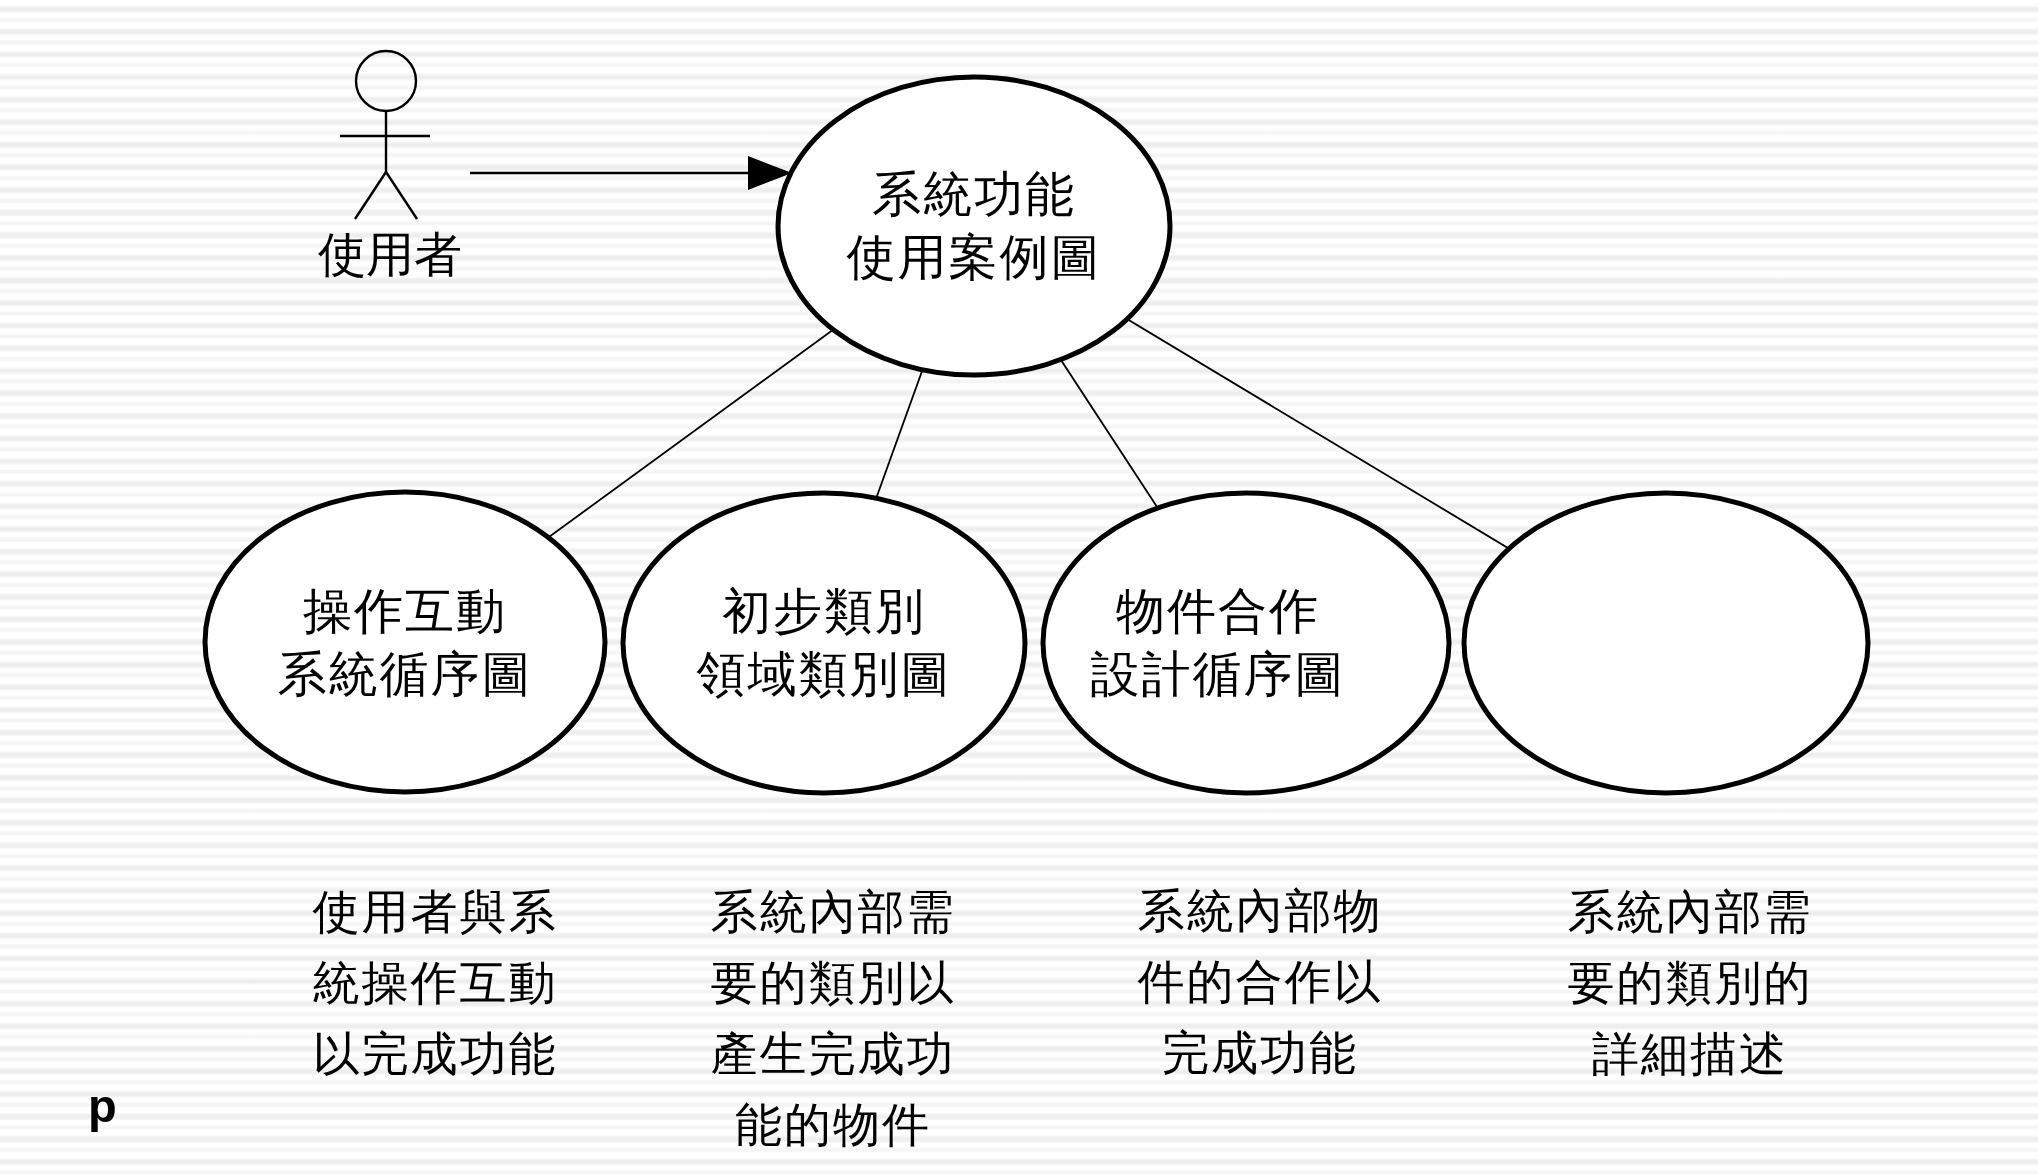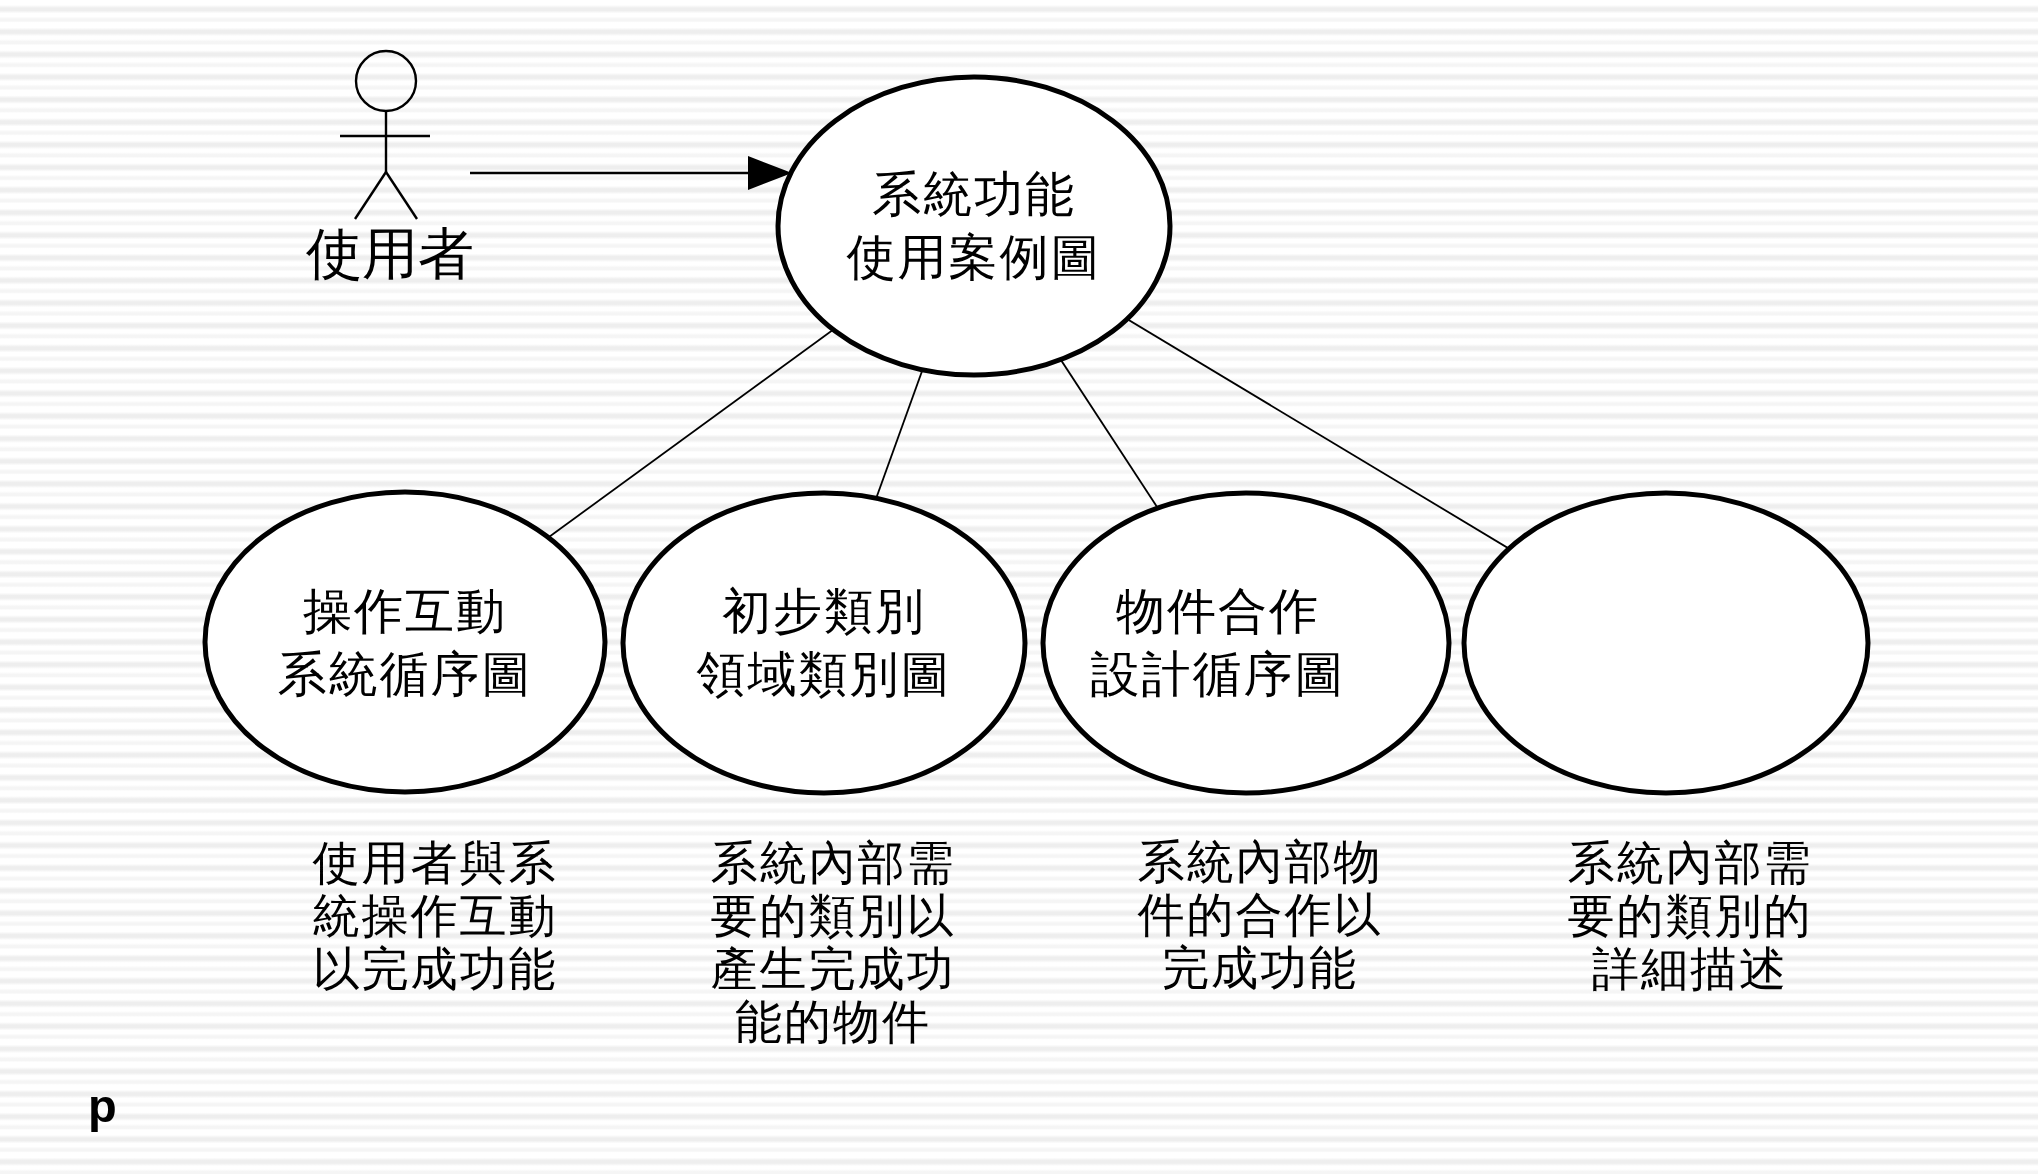--- a/index.html
+++ b/index.html
@@ -40,26 +40,27 @@
   }
   .ellipse-label {
     width: 420px;
     font-size: 49px;
     line-height: 63px;
     letter-spacing: 2px;
   }
   .description {
     width: 440px;
     font-size: 47px;
-    line-height: 53px;
+    line-height: 71px;
     letter-spacing: 2px;
+    margin-top: 40px;
   }
   .actor-label {
     width: 260px;
-    font-size: 56px;
+    font-size: 48px;
     line-height: 56px;
     text-align: center;
   }
   .page-letter {
     position: absolute;
     left: 88px;
     top: 1078px;
     font-family: "Liberation Sans", "DejaVu Sans", sans-serif;
     font-size: 47px;
     font-weight: 600;

